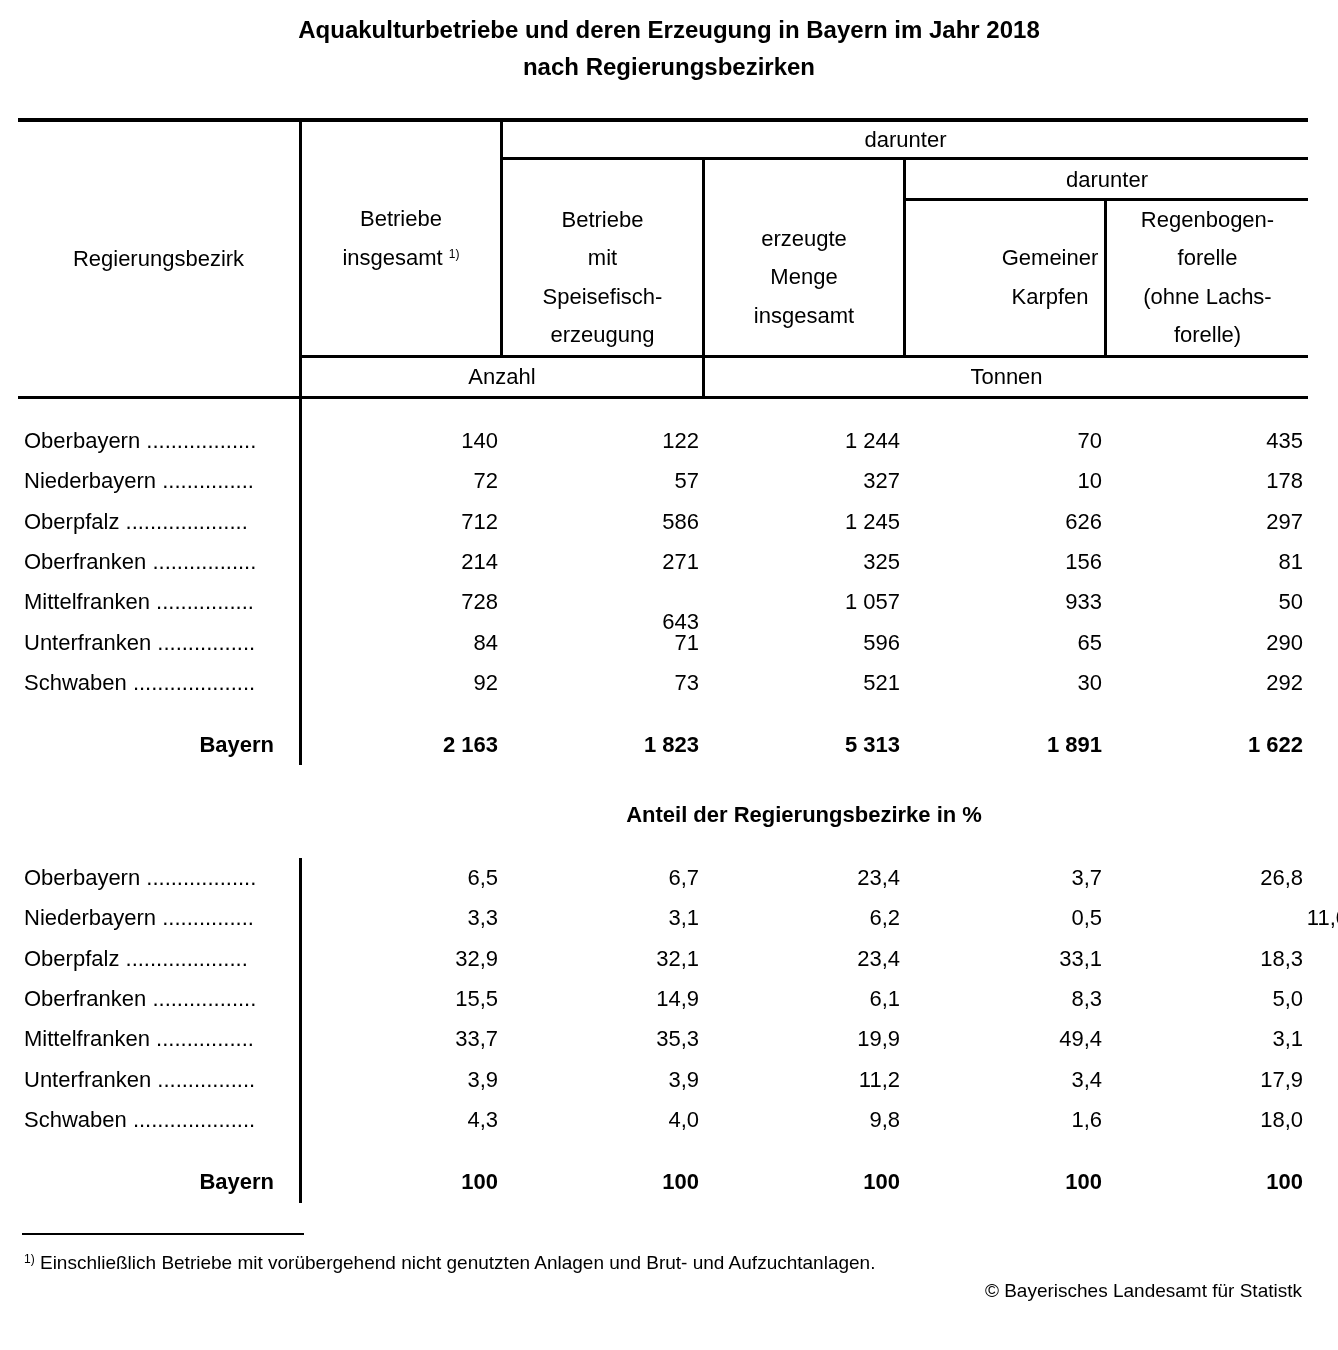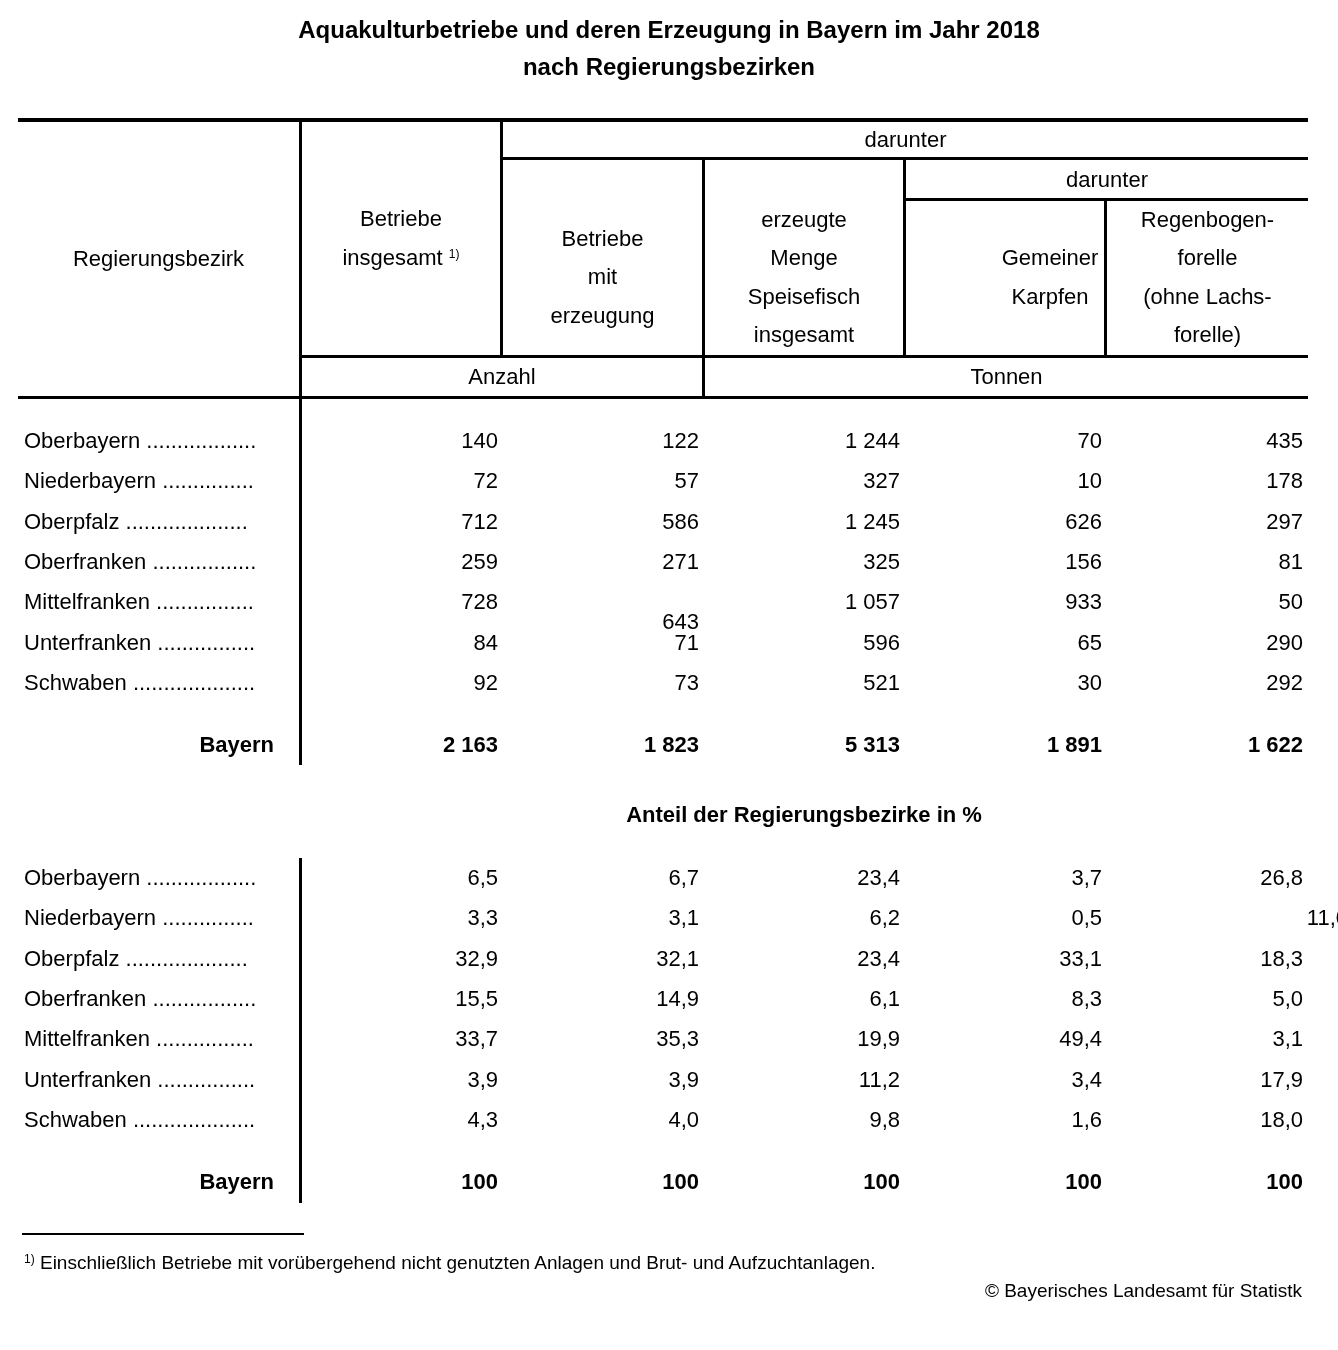--- a/index.html
+++ b/index.html
@@ -44,26 +44,26 @@
 <div class="abs" style="left:503px; top:124px; width:805px; text-align:center; font-size:22px; line-height:32px;">darunter</div>
 <div class="abs" style="left:906px; top:164px; width:402px; text-align:center; font-size:22px; line-height:32px;">darunter</div>
 
 <div class="hdr" style="left:302px; top:122px; width:198px; height:233px;">
   <div>Betriebe</div>
   <div><span>insgesamt</span> <sup>1)</sup></div>
 </div>
 <div class="hdr" style="left:503px; top:200px; width:199px; height:155px;">
   <div>Betriebe</div>
   <div>mit</div>
+  <div>Speisefisch-</div>
   <div>erzeugung</div>
 </div>
 <div class="hdr" style="left:705px; top:200px; width:198px; height:155px;">
   <div>erzeugte</div>
   <div>Menge</div>
-  <div>Speisefisch</div>
   <div>insgesamt</div>
 </div>
 <div class="hdr" style="left:906px; top:200px; width:198px; height:155px;padding-left:45px;">
   <div>Gemeiner</div>
   <div>Karpfen</div>
 </div>
 <div class="hdr" style="left:1107px; top:200px; width:201px; height:155px;">
   <div>Regenbogen-</div>
   <div>forelle</div>
   <div>(ohne Lachs-</div>
@@ -86,21 +86,21 @@
     <div class="num" style="top:461.3px; left:710px; width:190px;">327</div>
     <div class="num" style="top:461.3px; left:912px; width:190px;">10</div>
     <div class="num" style="top:461.3px; left:1113px; width:190px;">178</div>
     <div class="label" style="top:501.6px;"><span>Oberpfalz</span> <span class="dots">....................</span></div>
     <div class="num" style="top:501.6px; left:308px; width:190px;">712</div>
     <div class="num" style="top:501.6px; left:509px; width:190px;">586</div>
     <div class="num" style="top:501.6px; left:710px; width:190px;">1 245</div>
     <div class="num" style="top:501.6px; left:912px; width:190px;">626</div>
     <div class="num" style="top:501.6px; left:1113px; width:190px;">297</div>
     <div class="label" style="top:541.9px;"><span>Oberfranken</span> <span class="dots">.................</span></div>
-    <div class="num" style="top:541.9px; left:308px; width:190px;">259</div>
+    <div class="num" style="top:541.9px; left:308px; width:190px;">214</div>
     <div class="num" style="top:541.9px; left:509px; width:190px;">271</div>
     <div class="num" style="top:541.9px; left:710px; width:190px;">325</div>
     <div class="num" style="top:541.9px; left:912px; width:190px;">156</div>
     <div class="num" style="top:541.9px; left:1113px; width:190px;">81</div>
     <div class="label" style="top:582.2px;"><span>Mittelfranken</span> <span class="dots">................</span></div>
     <div class="num" style="top:582.2px; left:308px; width:190px;">728</div>
     <div class="num" style="top:582.2px; left:509px; width:190px;margin-top:20px;">643</div>
     <div class="num" style="top:582.2px; left:710px; width:190px;">1 057</div>
     <div class="num" style="top:582.2px; left:912px; width:190px;">933</div>
     <div class="num" style="top:582.2px; left:1113px; width:190px;">50</div>

